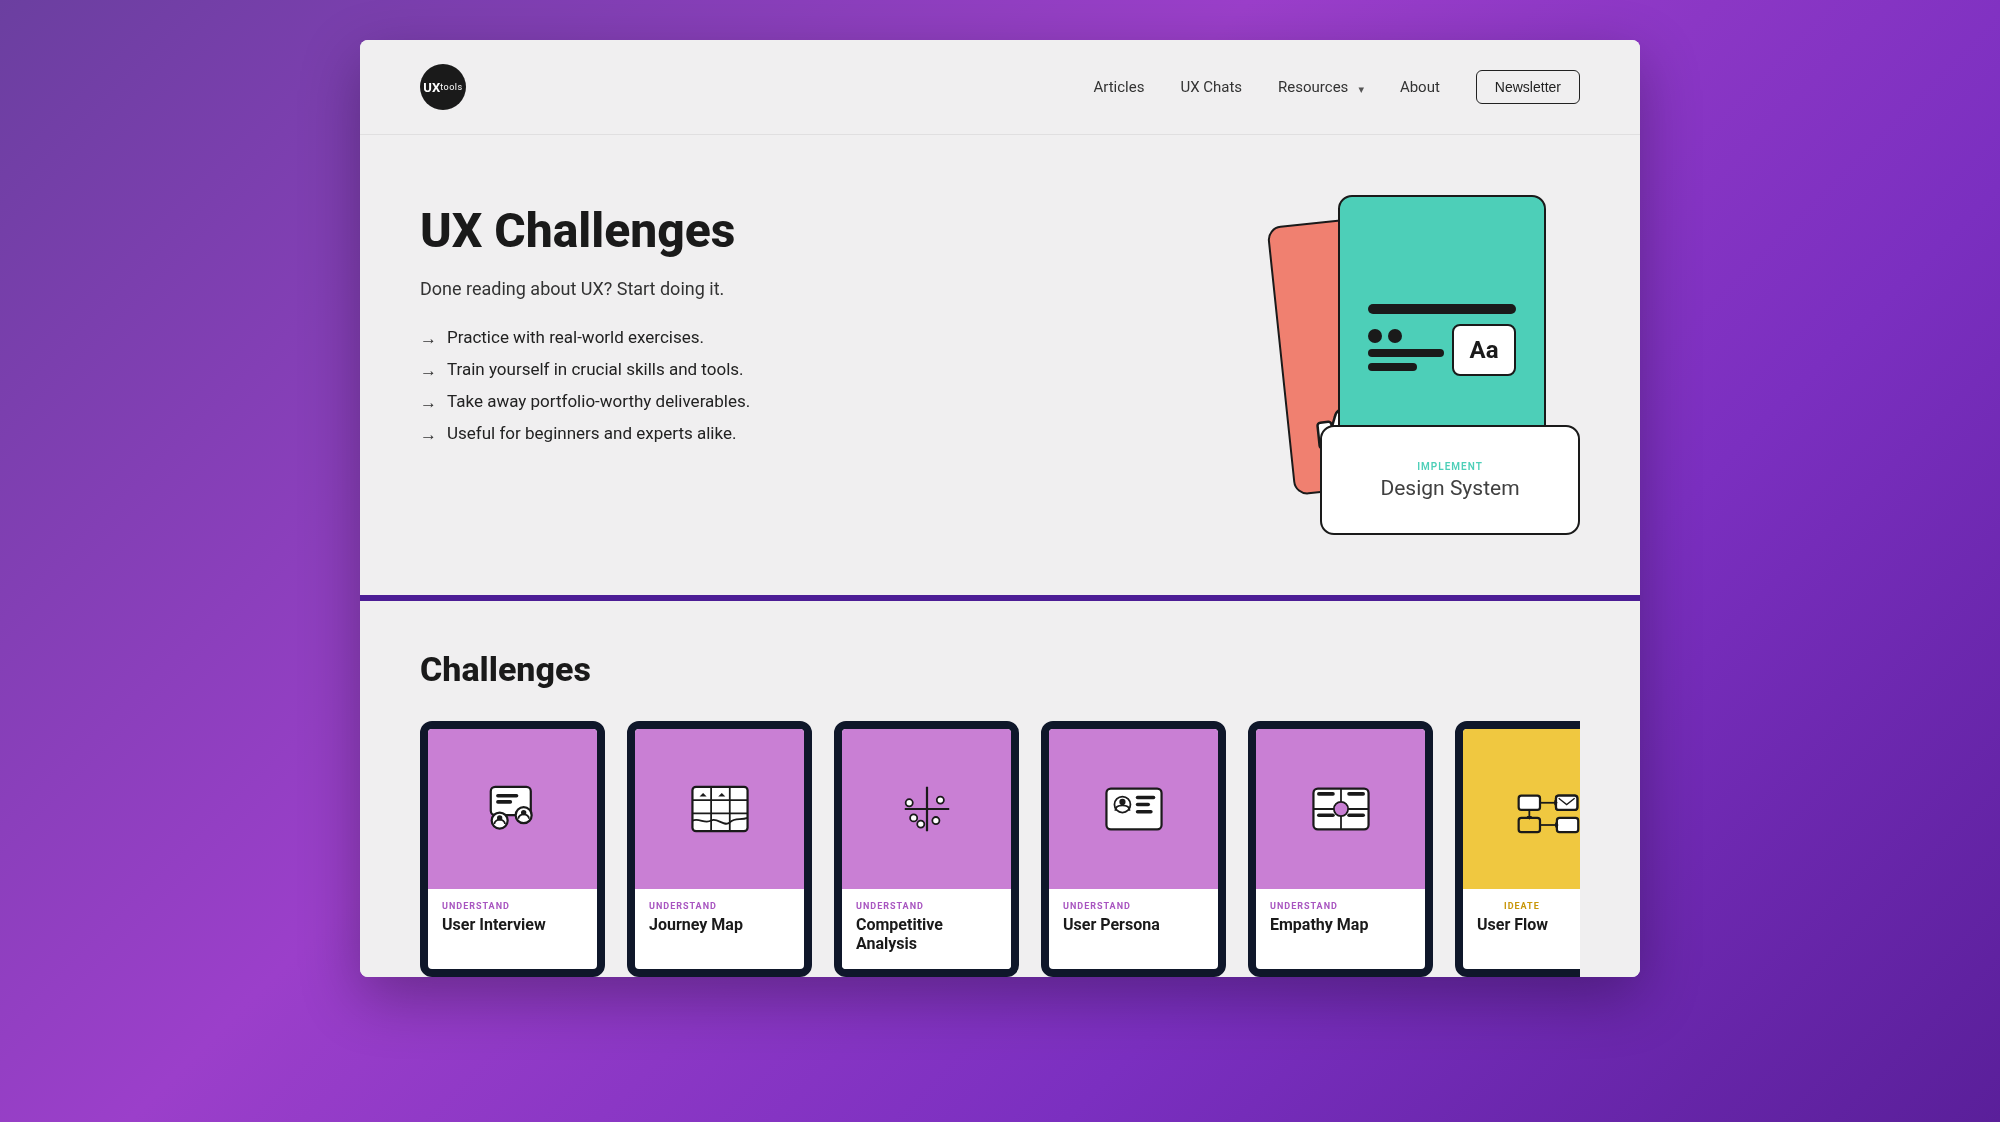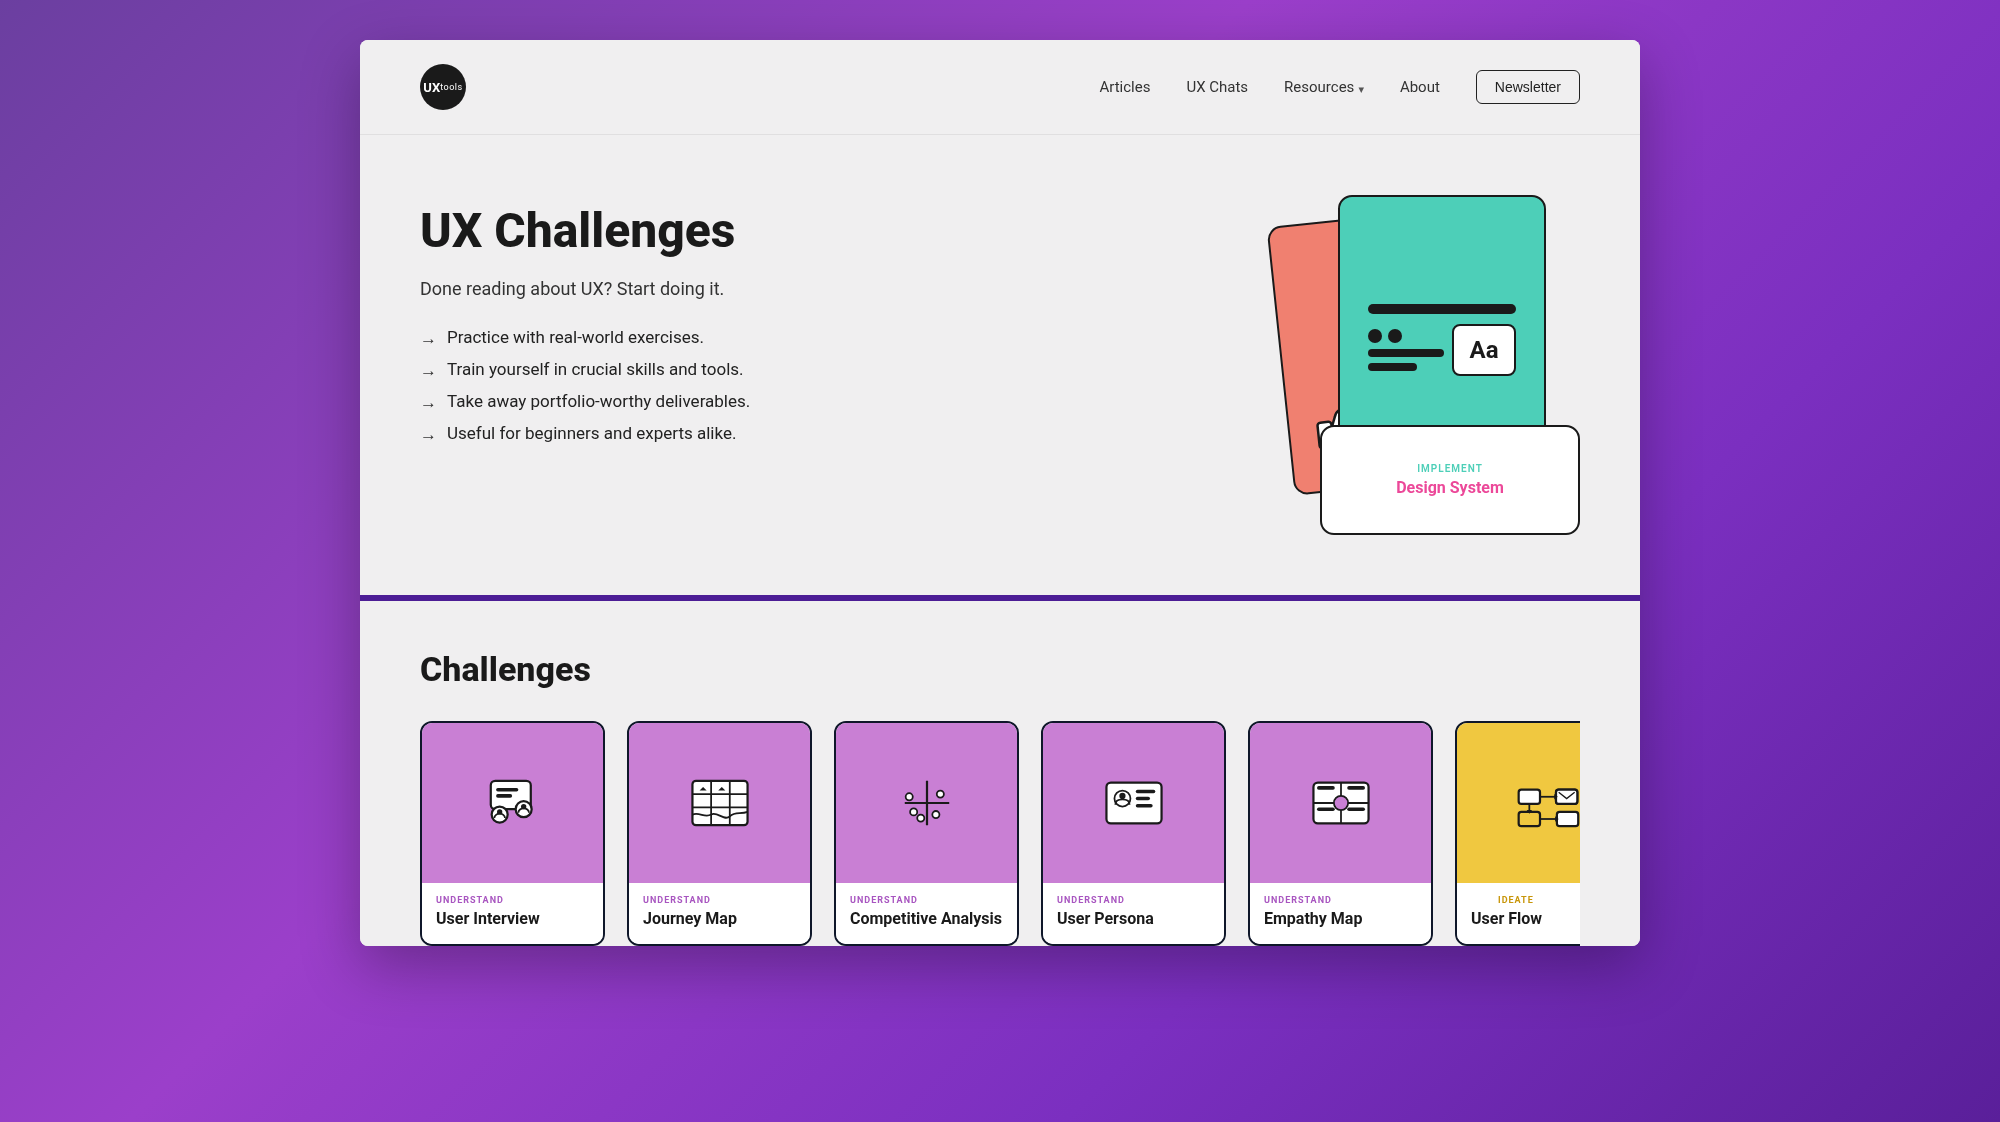--- a/index.html
+++ b/index.html
@@ -73,21 +73,21 @@
     .nav-link {
       color: #333;
       text-decoration: none;
       font-size: 15px;
       font-weight: 400;
     }
 
     .nav-resources {
       display: flex;
       align-items: flex-end;
-      gap: 4px;
+      gap: 10px;
     }
 
     .chevron {
       font-size: 11px;
       color: #555;
     }
 
     .newsletter-btn {
       border: 1.5px solid #222;
       background: transparent;
@@ -240,23 +240,23 @@
     .card-bottom-label {
       font-size: 10px;
       font-weight: 600;
       color: #4dcfb8;
       text-transform: uppercase;
       letter-spacing: 1px;
       margin-bottom: 4px;
     }
 
     .card-bottom-title {
-      font-size: 16px;
-      font-weight: 700;
-      color: #ec4899;
+      font-size: 21px;
+      font-weight: 400;
+      color: #404040;
     }
 
     
     .challenges-section {
       background: #f0eff0;
       padding: 48px 60px 0 60px;
     }
 
     .challenges-title {
       font-size: 34px;
@@ -268,21 +268,21 @@
     .cards-grid {
       display: flex;
       gap: 22px;
       overflow: hidden;
     }
 
     .challenge-card {
       width: 185px;
       flex-shrink: 0;
       border-radius: 12px;
-      border: 2px solid #0f172a;
+      border: 8px solid #0f172a;
       overflow: hidden;
       background: white;
     }
 
     .challenge-card-top {
       height: 160px;
       display: flex;
       align-items: center;
       justify-content: center;
       padding: 16px;

